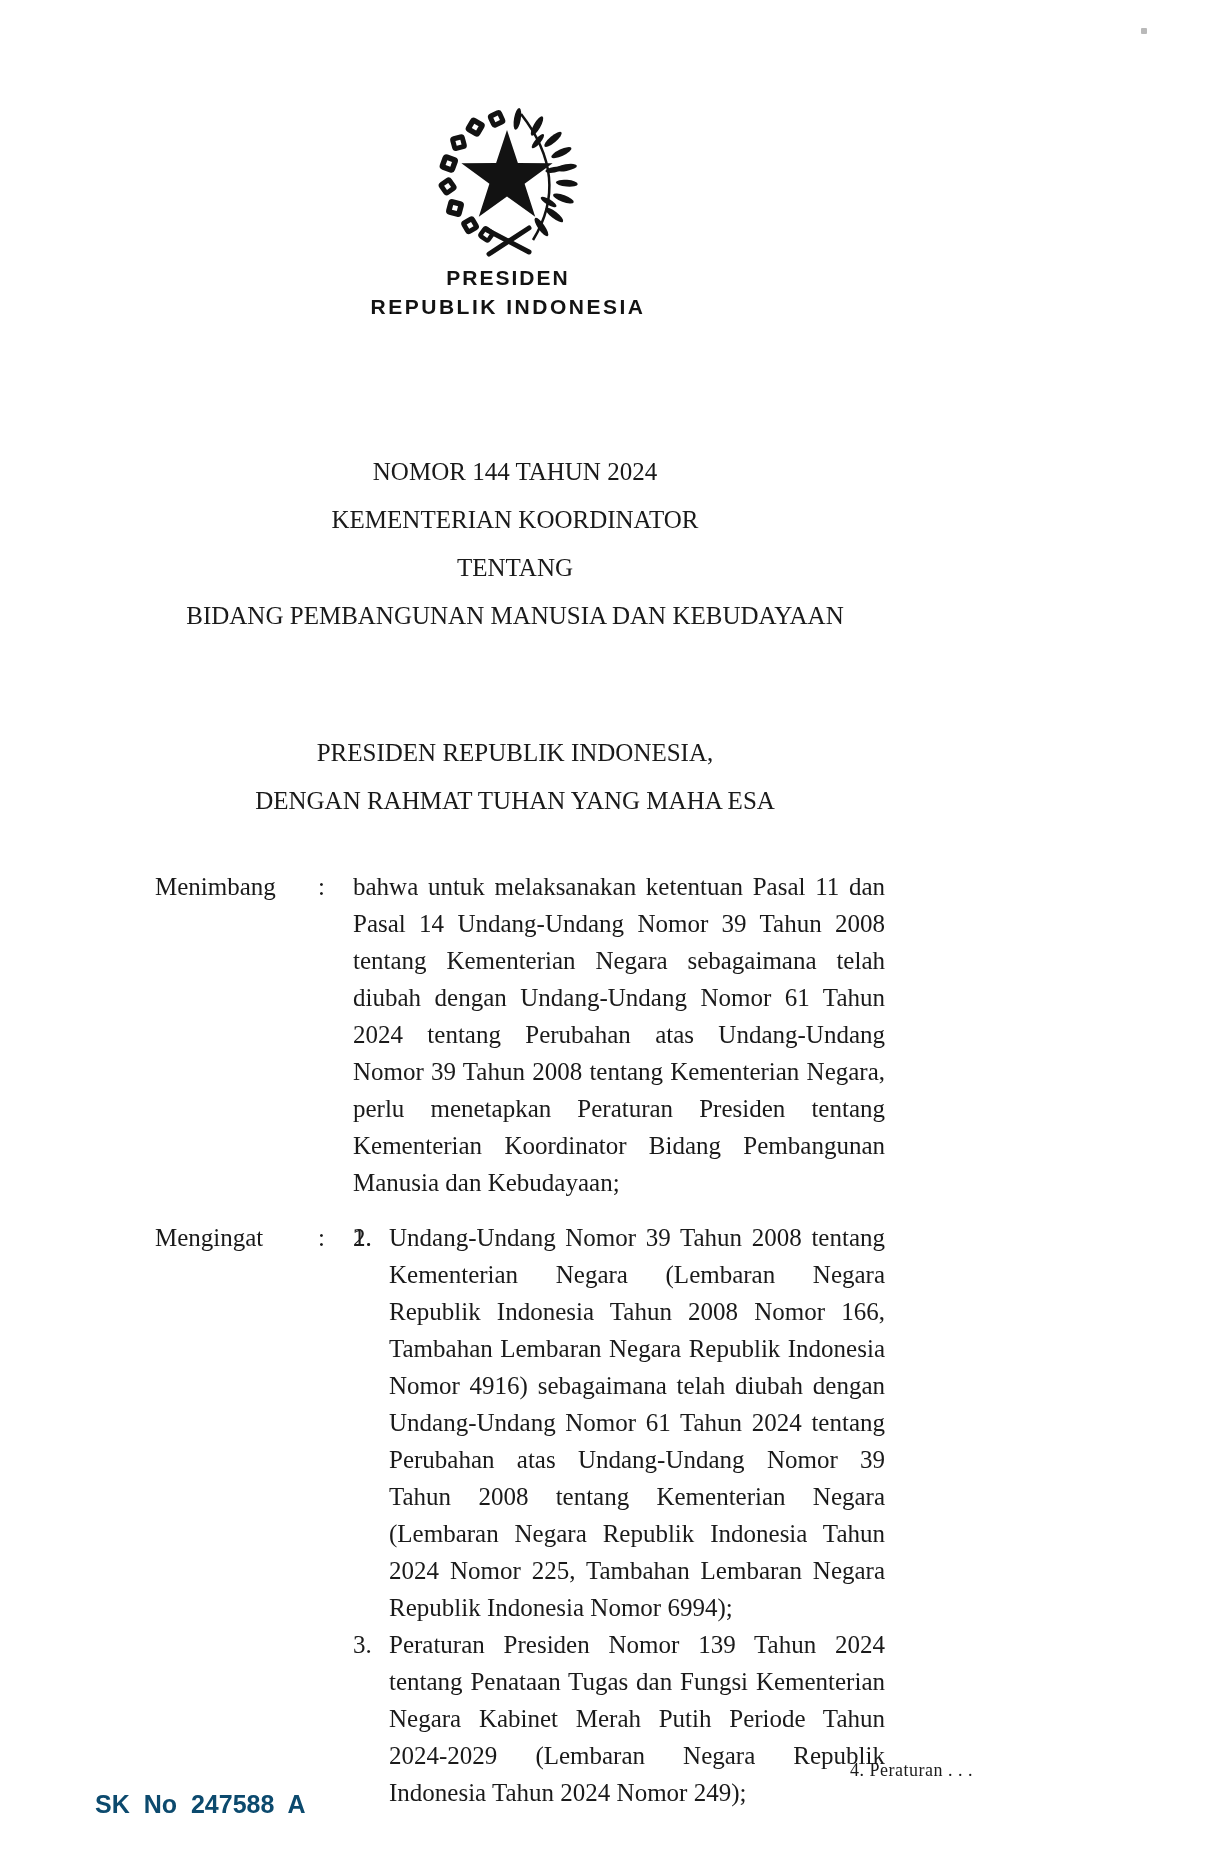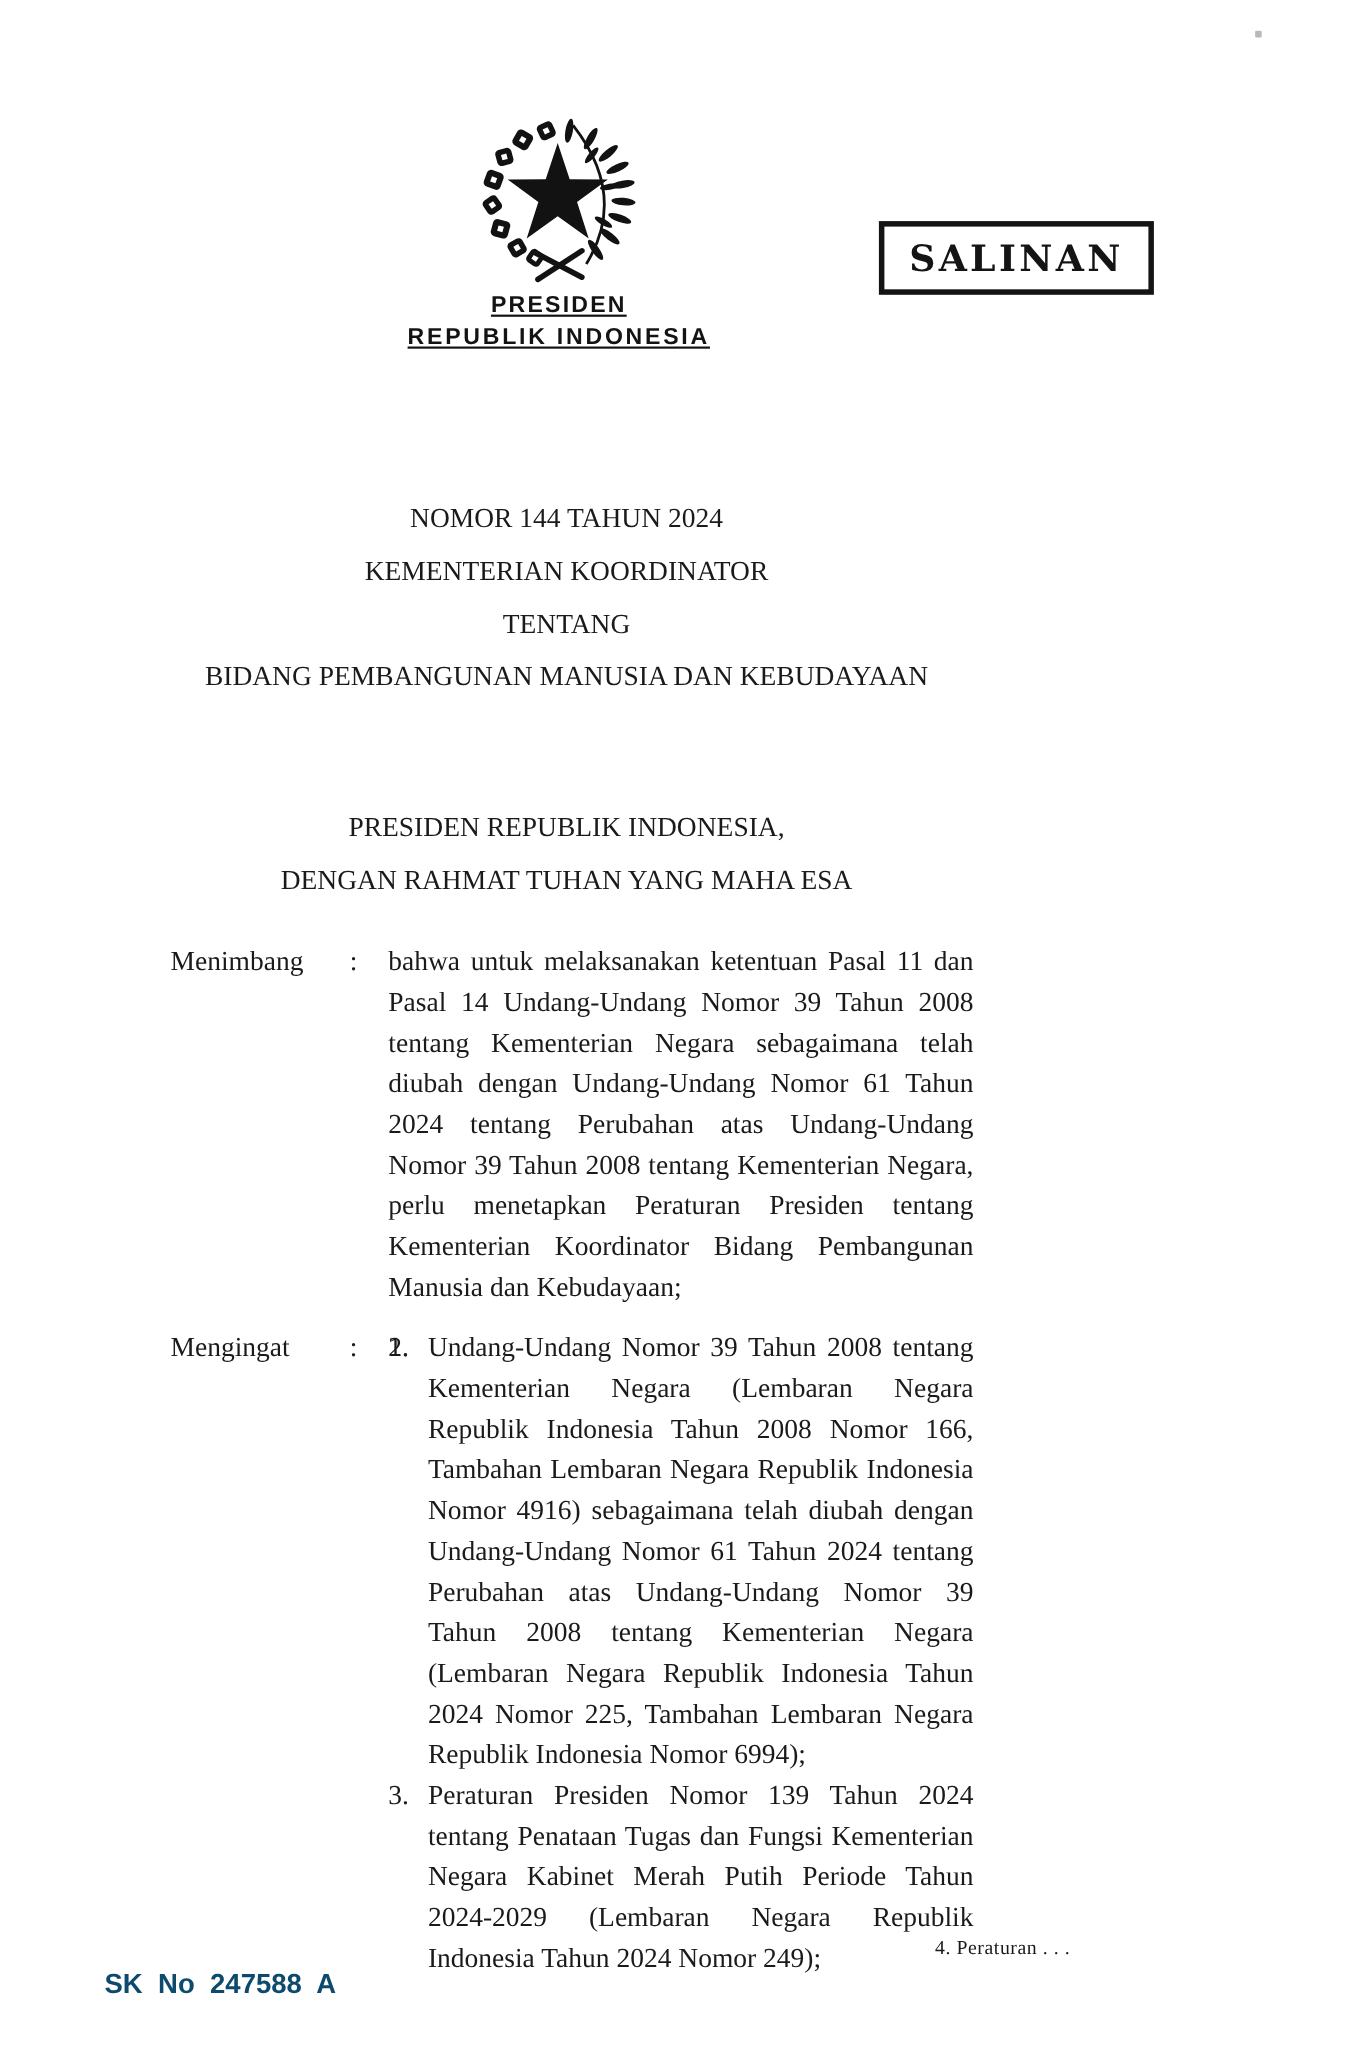--- a/index.html
+++ b/index.html
@@ -18,38 +18,38 @@
     position:absolute;left:799px;top:201px;width:240px;height:57px;
     border:5px solid #141414;
     display:flex;align-items:center;justify-content:center;
     font-family:"DejaVu Serif", serif;
     font-weight:bold;font-size:33px;letter-spacing:3px;color:#141414;
   }
   .letterhead{
     position:absolute;left:145px;top:266px;width:726px;
     text-align:center;
     font-family:"Liberation Sans", sans-serif;
-    font-weight:bold;color:#131313;text-decoration:underline;
+    font-weight:bold;color:#131313;
   }
   .letterhead .lh1{font-size:21px;letter-spacing:2px;line-height:24px;}
   .letterhead .lh2{font-size:21px;letter-spacing:2.5px;line-height:24px;margin-top:5px;}
   
   .title-block{
     position:absolute;left:145px;top:448px;width:740px;
     text-align:center;font-size:25px;line-height:48px;color:#1a1a1a;
   }
   .invocation{
     position:absolute;left:145px;top:729px;width:740px;
     text-align:center;font-size:25px;line-height:48px;color:#1a1a1a;
   }
   
   .body-flow{position:absolute;left:145px;top:856px;width:740px;}
   .clause{
     display:grid;grid-template-columns:173px 35px 1fr;
-    font-size:25px;line-height:37px;color:#1a1a1a;
+    font-size:25px;line-height:37px;color:#1a1a1a;margin-top:12px;
   }
   .clause + .clause{margin-top:18px;}
   .clause .label{padding-left:10px;}
   .clause .colon{text-align:left;}
   .clause .ctext{text-align:justify;}
   .clause ol{margin:0;padding:0;list-style:none;}
   .clause li{position:relative;padding-left:36px;text-align:justify;}
   .clause li .num{position:absolute;left:0;top:0;}
   
   .catchword{
@@ -130,23 +130,20 @@
         </g>
 
         <g stroke="#121212" stroke-width="5" stroke-linecap="round">
           <line x1="52" y1="148" x2="92" y2="122"></line>
           <line x1="92" y1="146" x2="50" y2="124"></line>
         </g>
       </g>
     </svg>
   </div>
 
-  <div class="salinan">
-    <span>SALINAN</span>
-  </div>
 
   <div class="letterhead">
     <div class="lh1">PRESIDEN</div>
     <div class="lh2">REPUBLIK INDONESIA</div>
   </div>
 
   <div class="title-block">
     <div>NOMOR 144 TAHUN 2024</div>
     <div>KEMENTERIAN KOORDINATOR</div>
     <div>TENTANG</div>

